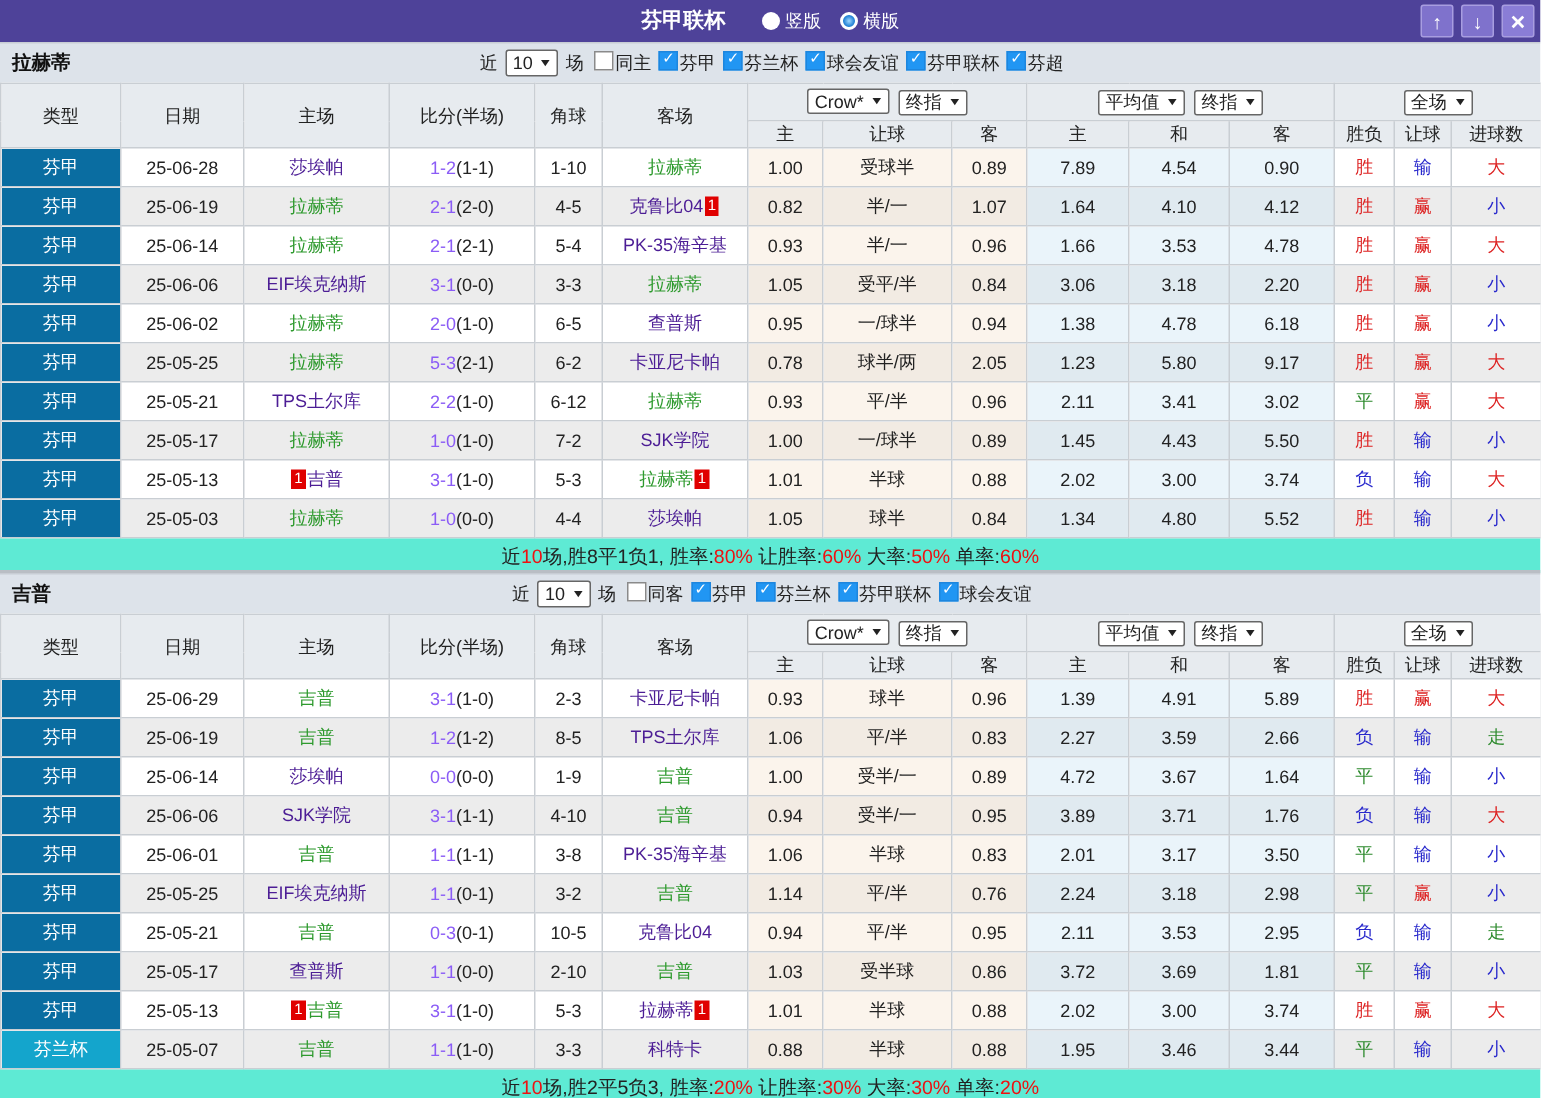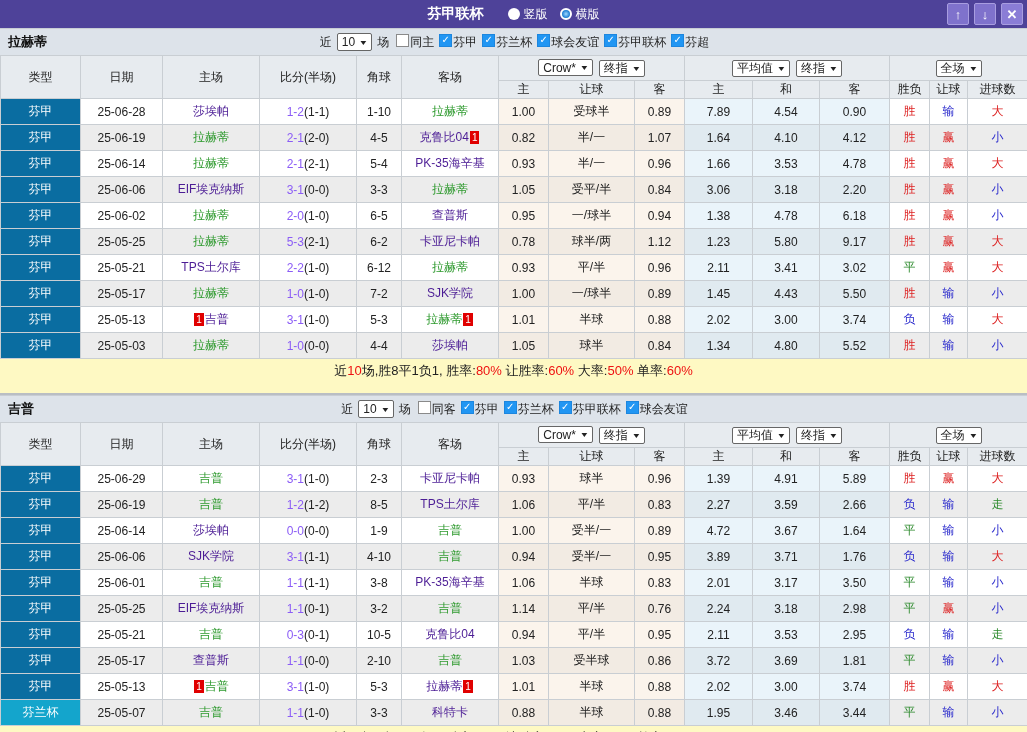--- a/index.html
+++ b/index.html
@@ -41,21 +41,21 @@
   tr.alt td.t-b{background:#14a5cc}
   .team{color:#4c1d95}
   .team.self{color:#2e9a2e}
   .score-main{color:#8b5cf6}
   .score-half{color:#222}
   .res{font-weight:normal}
   .res-red{color:#dd2222}
   .res-blue{color:#2929cc}
   .res-green{color:#2e8b2e}
   .badge{display:inline-block;background:#e00000;color:#fff;font-size:10px;padding:0 2px;margin:0 1px;line-height:13px;vertical-align:middle}
-  .summary{height:36px;line-height:23px;text-align:center;background:#fef9c3;border-bottom:2px solid #b9bec4;font-size:13px;color:#222}
+  .summary{height:23px;line-height:23px;text-align:center;background:#5eead4;border-bottom:2px solid #b9bec4;font-size:13px;color:#222}
   .summary .red{color:#ee1111}
 </style>
 </head>
 <body>
 
 <div class="titlebar">
   <span class="title">芬甲联杯</span>
   <span class="radio">
     <span class="rcircle r-unsel"></span>
     <span class="rlabel">竖版</span>
@@ -253,21 +253,21 @@
           </tr>
           <tr class="alt">
             <td class="t-cell t-a">芬甲</td>
             <td class="date-cell">25-05-25</td>
             <td class="team-cell"><span class="team self">拉赫蒂</span></td>
             <td class="score-cell"><span class="score-main">5-3</span><span class="score-half">(2-1)</span></td>
             <td class="corner-cell">6-2</td>
             <td class="team-cell"><span class="team">卡亚尼卡帕</span></td>
             <td class="c-crow">0.78</td>
             <td class="c-crow">球半/两</td>
-            <td class="c-crow">1.12</td>
+            <td class="c-crow">2.05</td>
             <td class="c-avg">1.23</td>
             <td class="c-avg">5.80</td>
             <td class="c-avg">9.17</td>
             <td class="res res-red">胜</td>
             <td class="res res-red">赢</td>
             <td class="res res-red">大</td>
           </tr>
           <tr>
             <td class="t-cell t-a">芬甲</td>
             <td class="date-cell">25-05-21</td>

